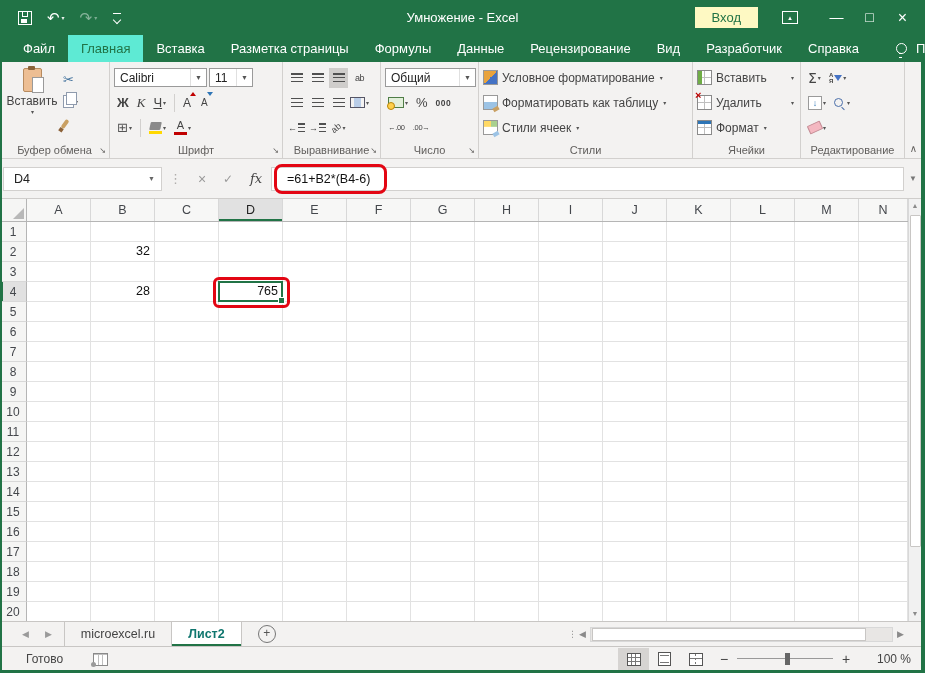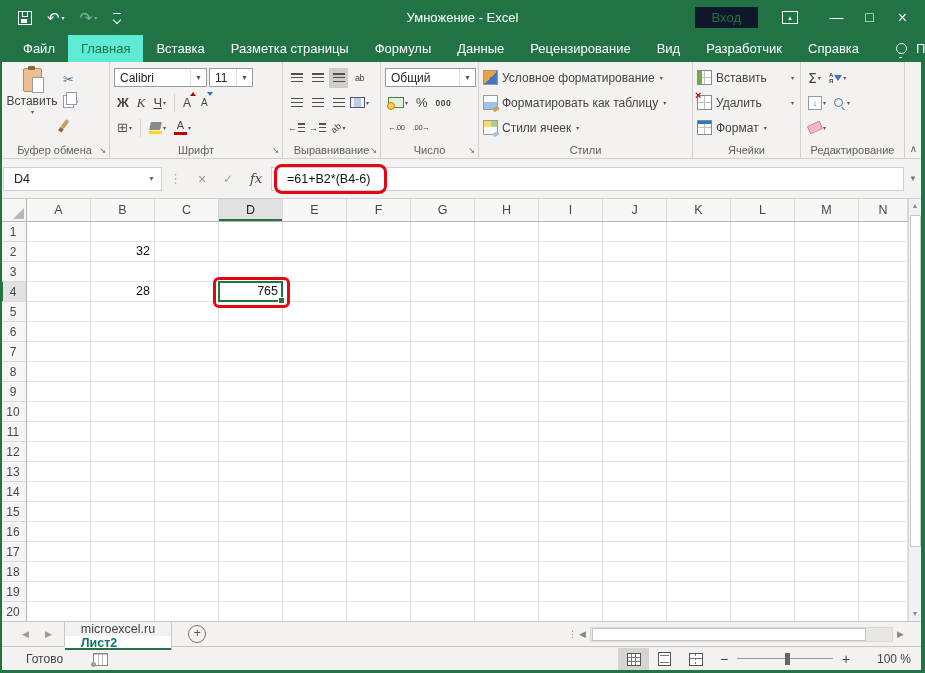--- a/index.html
+++ b/index.html
@@ -22,21 +22,21 @@
   .floppy:after{content:'';position:absolute;bottom:1px;left:2px;width:6px;height:4px;background:#fff;}
   .qbtn{display:flex;align-items:center;gap:2px;font-size:15px;line-height:1;}
   .qbtn .dd{font-size:6px;opacity:.9;}
   .dim{opacity:.45;}
   .qcust{position:relative;width:10px;height:9px;}
   .qcust:before{content:'';position:absolute;top:0;left:1px;width:8px;border-top:1.5px solid #fff;}
   .qcust:after{content:'';position:absolute;top:4px;left:2px;width:5px;height:5px;
                border-right:1.5px solid #fff;border-bottom:1.5px solid #fff;transform:rotate(45deg);}
   .apptitle{position:absolute;left:0;right:0;text-align:center;font-size:13px;pointer-events:none;}
   .tright{margin-left:auto;display:flex;align-items:center;z-index:2;}
-  .signin{background:#0f172a;color:#217346;padding:3px 17px;font-size:13px;margin-right:24px;cursor:default;}
+  .signin{background:#fef9c3;color:#217346;padding:3px 17px;font-size:13px;margin-right:24px;cursor:default;}
   .rdo{width:14px;height:11px;border:1px solid #fff;display:flex;align-items:center;justify-content:center;
        font-size:7px;margin-right:22px;}
   .wbtn{width:33px;text-align:center;font-size:14px;line-height:35px;}
   .wclose{font-size:16px;margin-right:6px;}
 
   
   .tabsbar{height:27px;background:#217346;display:flex;align-items:stretch;color:#fff;
            font-size:13px;padding-left:10px;gap:24px;}
   .rtab{padding:0 13px;display:flex;align-items:center;cursor:default;white-space:nowrap;}
   .rtab.active{background:#5eead4;color:#217346;}
@@ -178,21 +178,21 @@
   .vscroll{position:absolute;top:0;bottom:0;right:4px;width:13px;background:#f1f1f1;
            border-left:1px solid #d8d8d8;box-sizing:border-box;display:flex;flex-direction:column;align-items:center;}
   .varrow{font-size:7px;color:#8a8a8a;height:14px;line-height:14px;}
   .vthumb{width:9px;flex:0 0 330px;background:#fff;border:1px solid #c8c6c4;border-radius:1px;margin-top:2px;}
   .vspacer{flex:1;}
 
   
   .sheetbar{height:25px;background:#f3f2f1;border-top:1px solid #c8c6c4;display:flex;align-items:stretch;
             position:relative;box-sizing:border-box;}
   .snav{display:flex;align-items:center;gap:16px;padding:0 12px 0 22px;color:#9a9a9a;font-size:9px;}
-  .stabs{display:flex;align-items:stretch;border-left:1px solid #c8c6c4;flex-direction:column;}
+  .stabs{display:flex;align-items:stretch;border-left:1px solid #c8c6c4;}
   .stab{padding:0 16px;display:flex;align-items:center;font-size:12.5px;color:#444;
         border-right:1px solid #c8c6c4;white-space:nowrap;}
   .stab.active{background:#fff;color:#0f766e;font-weight:bold;box-shadow:inset 0 -2px 0 #217346;}
   .addsheet{width:16px;height:16px;border:1px solid #767676;border-radius:50%;color:#555;font-size:12px;
             line-height:14px;text-align:center;align-self:center;margin-left:16px;}
   .hsplit{position:absolute;right:352px;top:4px;bottom:4px;width:5px;color:#9a9a9a;font-size:9px;line-height:16px;}
   .hscroll{position:absolute;right:17px;top:3px;height:18px;width:333px;display:flex;align-items:center;}
   .harrow{width:15px;text-align:center;font-size:9px;color:#8a8a8a;}
   .htrack{flex:1;height:15px;background:#e8e6e4;position:relative;border:1px solid #d8d8d8;box-sizing:border-box;}
   .hthumb{position:absolute;left:1px;top:0;bottom:0;width:91%;background:#fff;border:1px solid #c8c6c4;box-sizing:border-box;}

